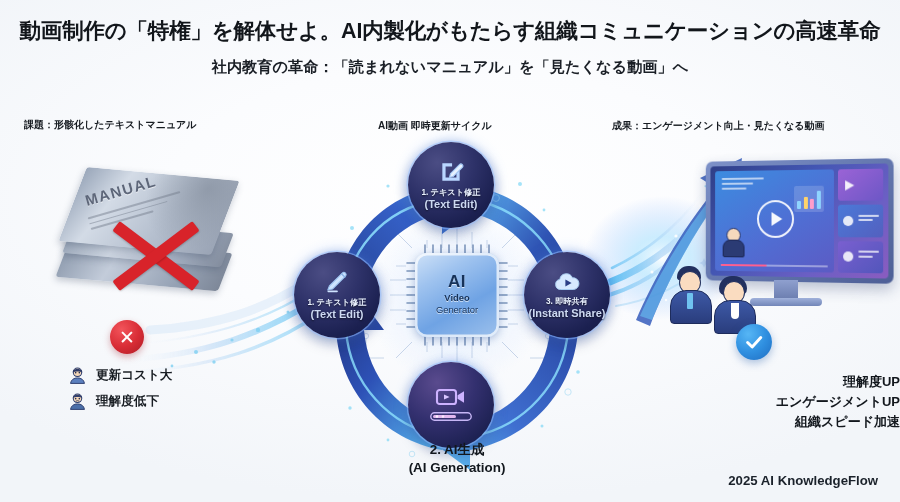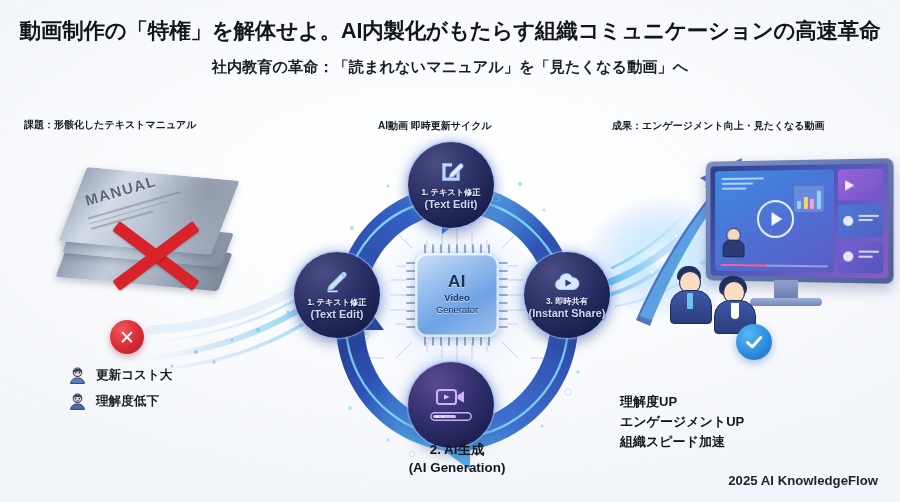--- a/index.html
+++ b/index.html
@@ -372,22 +372,21 @@
 
   #check-badge {
     left: 116px; top: 184px;
     width: 36px; height: 36px;
     background: radial-gradient(circle at 34% 28%, #56b6f5 0%, #2f8fe0 52%, #1f6cc0 100%);
     box-shadow: 0 3px 8px rgba(30,90,170,.36);
   }
   #check-badge svg { width: 22px; height: 22px; }
   .result-list {
     position: absolute; left: 0; top: 232px; width: 280px;
-    text-align: left;
-    margin-top: 20px;
+    text-align: right;
   }
   .result-list div {
     font-size: 13px; font-weight: 700; color: #12171d;
     line-height: 1.52;
     white-space: nowrap;
   }
 
   
   #footer {
     position: absolute;

